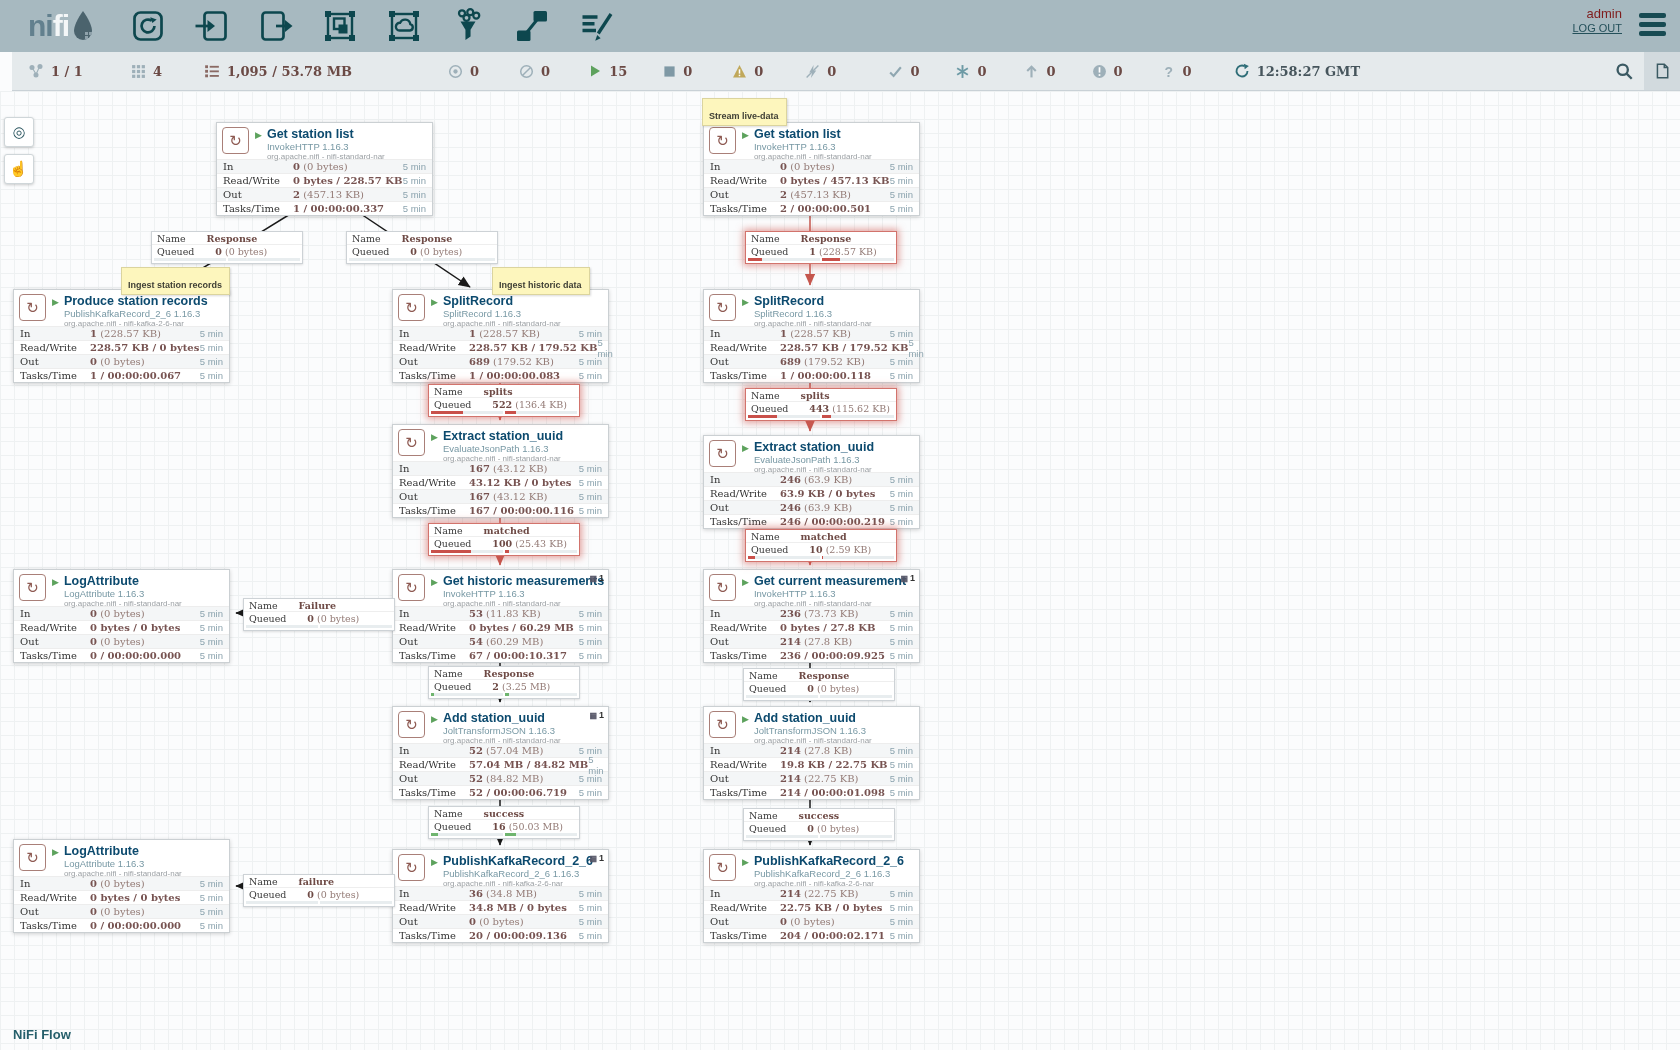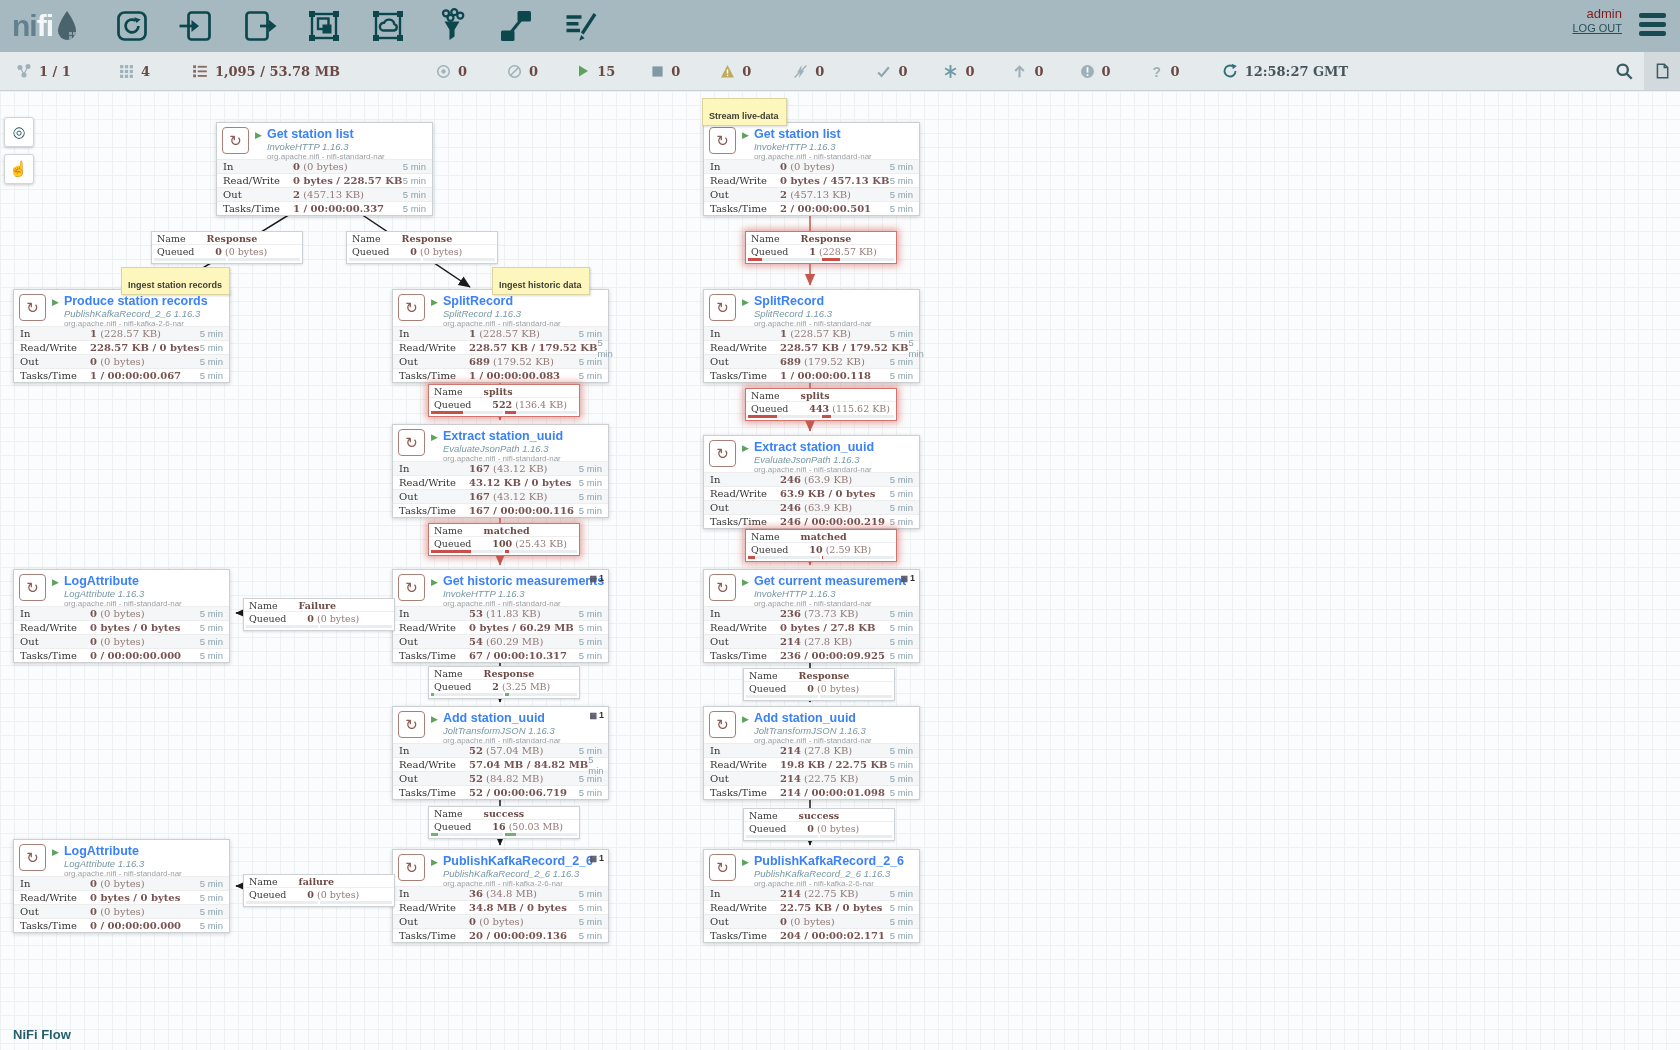--- a/index.html
+++ b/index.html
@@ -1,52 +1,52 @@
 <!DOCTYPE html>
 <html><head>
 <meta charset="utf-8">
 <style>
   html,body{margin:0;padding:0;width:1680px;height:1050px;overflow:hidden;
     font-family:"Liberation Sans",sans-serif;background:#fbfcfd;}
   
   .header{position:relative;height:52px;background:#a7b9c0;display:flex;align-items:center;}
-  .logo{display:flex;align-items:center;margin-left:12px;}
+  .logo{display:flex;align-items:center;margin-left:28px;}
   .logo .ni{font:bold 30px "Liberation Sans",sans-serif;color:#62808e;letter-spacing:-1px;}
   .logo .fi{font:bold 30px "Liberation Sans",sans-serif;color:#f4f7f8;letter-spacing:-1px;}
   .tb{display:flex;gap:26px;margin-left:34px;align-items:center;}
   .tb-btn{width:38px;height:38px;display:flex;align-items:center;justify-content:center;cursor:pointer;}
   .hdr-right{position:absolute;right:58px;top:6px;text-align:right;line-height:15px;}
   .hdr-user{font-size:13px;color:#7f1d1d;}
   .hdr-logout{font-size:11px;color:#24505a;text-decoration:underline;cursor:pointer;}
   .hamburger{position:absolute;right:14px;top:13px;cursor:pointer;}
   .hamburger div{width:27px;height:5px;background:#174a52;border-radius:2px;margin-bottom:4px;}
   
-  .statusbar{height:38px;background:#e5eaec;border-bottom:1px solid #c9d1d6;display:flex;align-items:center;padding-left:16px;}
+  .statusbar{height:38px;background:#e5eaec;border-bottom:1px solid #c9d1d6;display:flex;align-items:center;padding-left:16px;margin-left:12px;}
   .sb-item{display:flex;align-items:center;gap:7px;}
   .sb-val{font:bold 13px "DejaVu Serif",serif;color:#6b4a45;}
   .sb-timeval{color:#46555c;}
   .sb-right{margin-left:auto;display:flex;align-items:center;height:38px;}
   .sb-search{width:40px;height:38px;display:flex;align-items:center;justify-content:center;cursor:pointer;}
   .sb-note{width:36px;height:38px;background:#d2dade;display:flex;align-items:center;justify-content:center;cursor:pointer;}
   
   #canvas{position:relative;width:1680px;height:960px;
     background-color:#fbfcfd;
     background-image:linear-gradient(#eef1f2 1px,transparent 1px),linear-gradient(90deg,#eef1f2 1px,transparent 1px);
     background-size:14px 14px;overflow:hidden;}
   #wires{position:absolute;left:0;top:0;z-index:1;}
   
   .proc{position:absolute;width:215px;background:#fff;border:1px solid #cbd0d3;
     box-shadow:0 1px 4px rgba(0,0,0,.18);z-index:2;cursor:pointer;}
   .proc-head{display:flex;align-items:flex-start;padding:4px 4px 2px 5px;height:30px;position:relative;}
   .proc-icon{width:25px;height:25px;border:1px solid #a97f78;border-radius:4px;color:#8e5a52;
     font-size:15px;display:flex;align-items:center;justify-content:center;flex:none;}
   .proc-run{color:#5da25d;font-size:9px;margin:3px 5px 0 6px;flex:none;}
   .proc-titles{min-width:0;}
-  .proc-title{font:bold 12.5px "Liberation Sans",sans-serif;color:#3b82f6;white-space:nowrap;}
-  .proc-type{font-size:9.5px;color:#7798a4;white-space:nowrap;font-style:italic;}
+  .proc-title{font:bold 12.5px "Liberation Sans",sans-serif;color:#0c4a6e;white-space:nowrap;}
+  .proc-type{font-size:9.5px;color:#7798a4;white-space:nowrap;}
   .proc-bundle{font-size:8px;color:#9a9fa3;white-space:nowrap;}
   .proc-badge{position:absolute;right:4px;top:3px;font:bold 9px "Liberation Sans",sans-serif;color:#333;display:flex;gap:2px;align-items:center;}
   .badge-ico{font-size:8px;color:#556;}
   .prow{display:flex;align-items:center;height:13px;padding:0 6px;border-top:1px solid #ededed;}
   .prow.alt{background:#f4f6f7;}
   .plabel{font:10px "DejaVu Serif",serif;color:#333;width:70px;flex:none;}
   .pval{font:10px "DejaVu Serif",serif;color:#937a75;white-space:nowrap;}
   .pval b{color:#775351;}
   .pwin{margin-left:auto;font-size:9.5px;color:#8ba3ae;}
   

